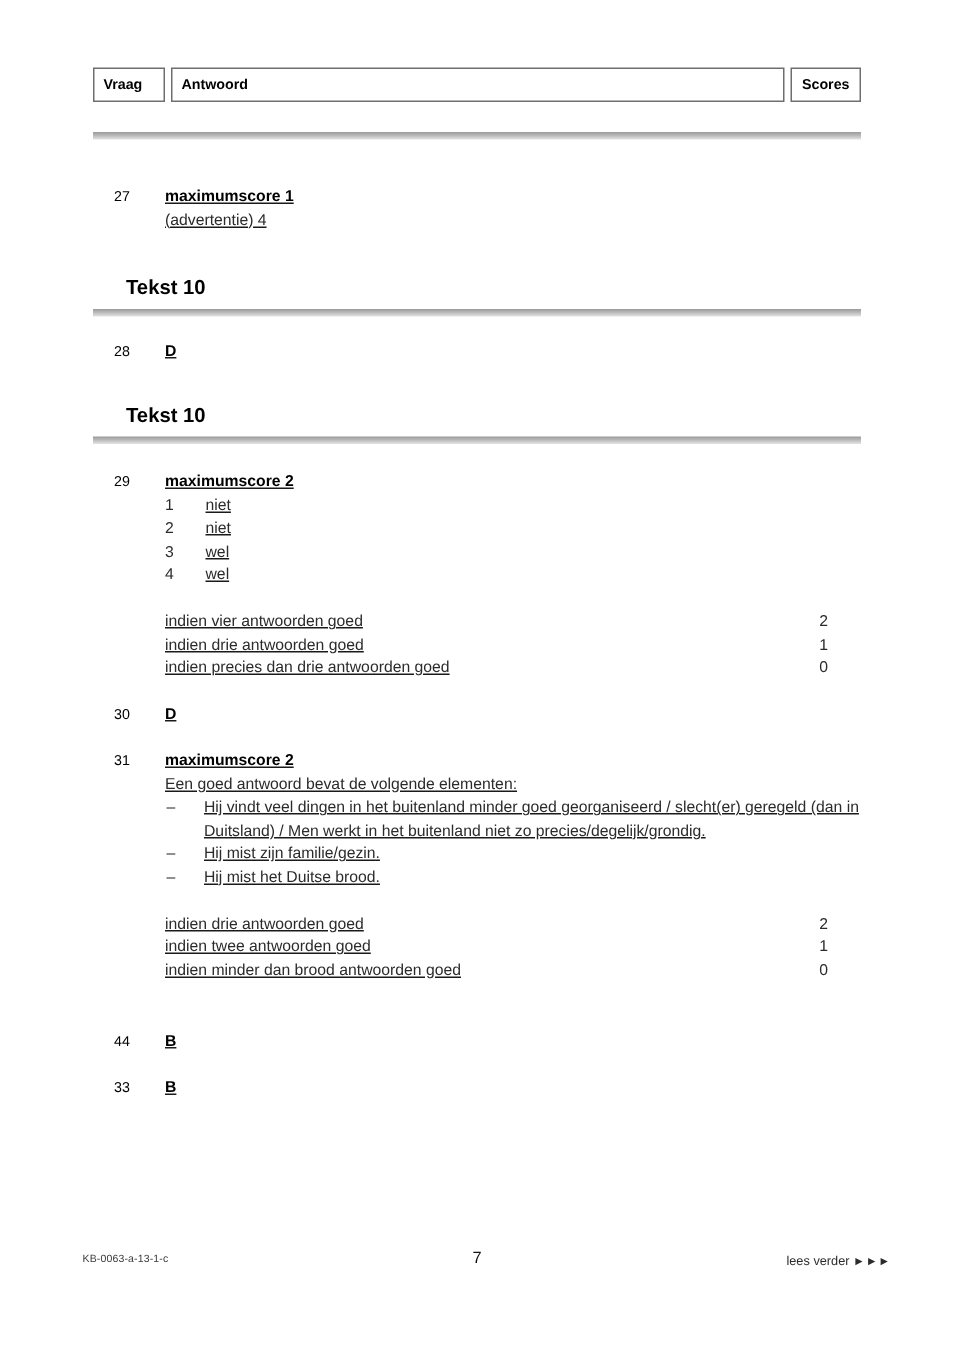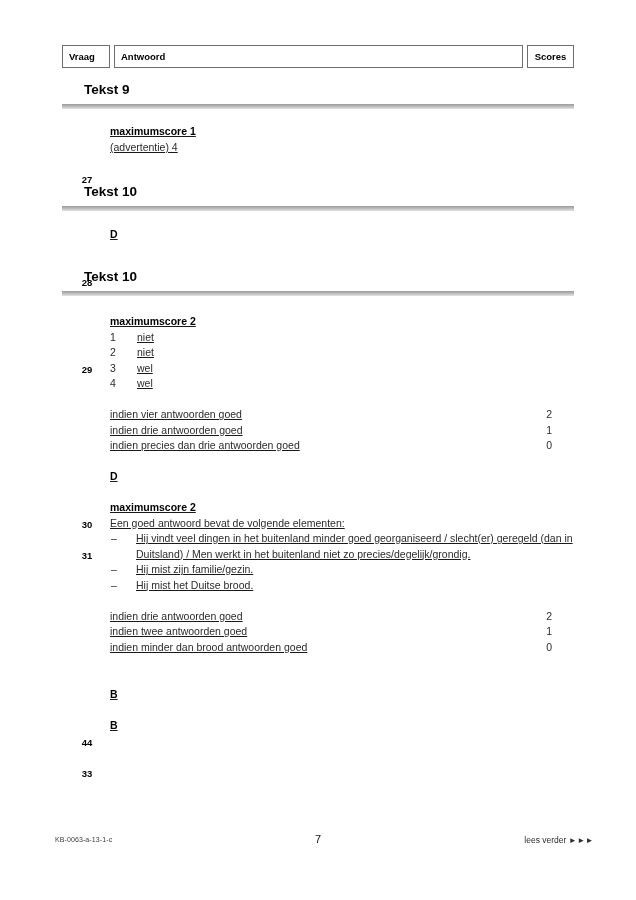--- a/index.html
+++ b/index.html
@@ -74,26 +74,25 @@
     left: 62px;
     width: 512px;
     font-size: 10.5px;
     line-height: 15.5px;
   }
   .qnum {
     position: absolute;
     left: 14px;
     top: 0;
     width: 22px;
-    text-align: center;
+    text-align: left;
     font-size: 9.5px;
-    font-weight: bold;
+    font-weight: normal;
     color: #000;
     line-height: 15.5px;
-    margin-top: 48px;
   }
   .qbody {
     margin-left: 48px;
     position: relative;
     text-decoration: underline;
   }
   .bold {
     font-weight: bold;
     color: #000;
   }
@@ -195,21 +194,20 @@
 
 <div class="page">
 
   <div class="hdr-table">
     <div class="hdr-cell hdr-vraag">Vraag</div>
     <div class="hdr-cell hdr-antwoord">Antwoord</div>
     <div class="hdr-cell hdr-scores">Scores</div>
   </div>
 
   <div class="section" style="top:82px;">
-    <div class="section-title">Tekst 9</div>
     <div class="section-rule"></div>
   </div>
 
   <div class="row" style="top:124px;">
     <div class="qnum">27</div>
     <div class="qbody">
       <div class="bold">maximumscore 1</div>
       <div class="plain">(advertentie) 4</div>
     </div>
   </div>

